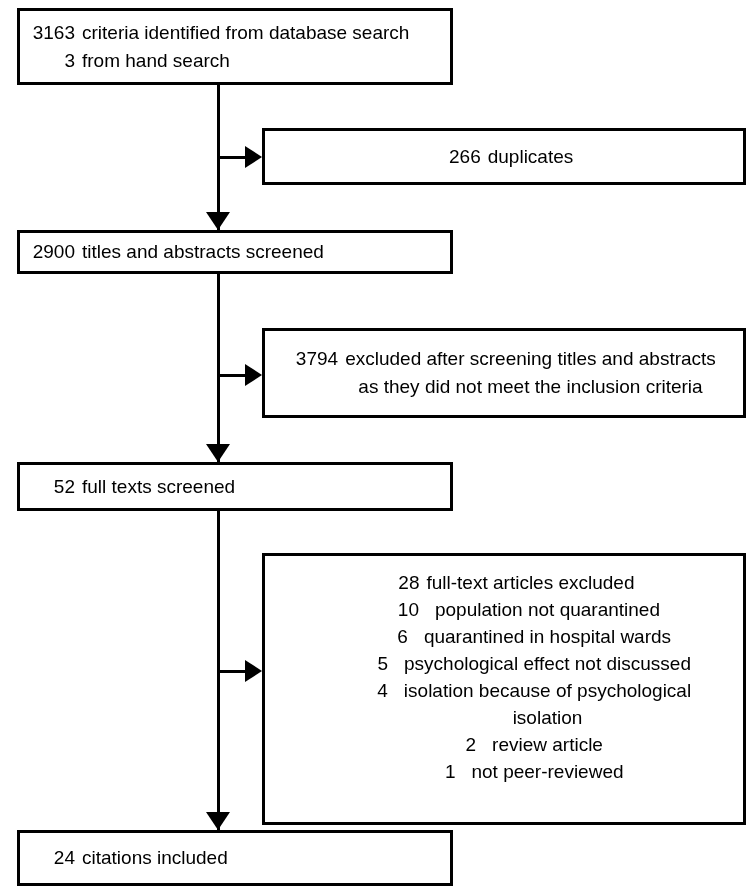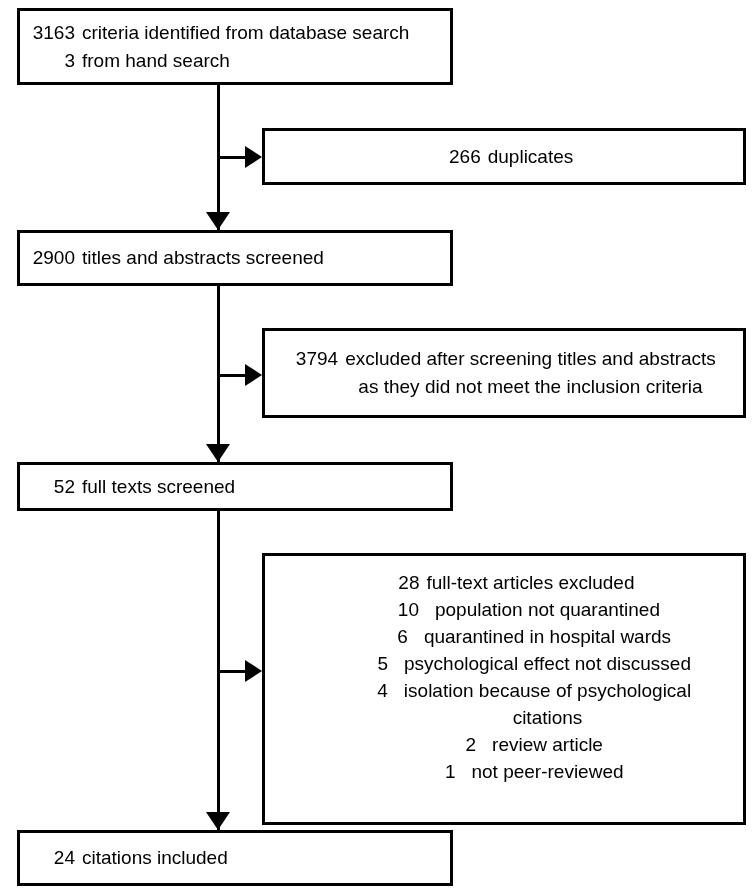--- a/index.html
+++ b/index.html
@@ -53,21 +53,21 @@
   .txt {
     white-space: nowrap;
     margin-left: 7px;
   }
   .txt-sub {
     margin-left: 16px;
   }
   
   .box-identified        { top: 8px;   height: 77px;  }
   .box-duplicates        { top: 128px; height: 57px;  }
-  .box-screened          { top: 230px; height: 56px;  }
+  .box-screened          { top: 230px; height: 44px;  }
   .box-excl-screening    { top: 328px; height: 90px;  }
   .box-fulltext          { top: 462px; height: 49px;  }
   .box-excl-fulltext     { top: 553px; height: 272px; justify-content: flex-start; padding-top: 13px; line-height: 27px; }
   .box-included          { top: 830px; height: 56px;  }
   
   .vline {
     position: absolute;
     left: 217px;
     top: 85px;
     width: 3px;
@@ -186,21 +186,21 @@
     <div class="row">
       <span class="num num-sub">5</span>
       <span class="txt txt-sub">psychological effect not discussed</span>
     </div>
     <div class="row">
       <span class="num num-sub">4</span>
       <span class="txt txt-sub">isolation because of psychological</span>
     </div>
     <div class="row">
       <span class="num num-sub"></span>
-      <span class="txt txt-sub">citations</span>
+      <span class="txt txt-sub">isolation</span>
     </div>
     <div class="row">
       <span class="num num-sub">2</span>
       <span class="txt txt-sub">review article</span>
     </div>
     <div class="row">
       <span class="num num-sub">1</span>
       <span class="txt txt-sub">not peer-reviewed</span>
     </div>
   </div>

